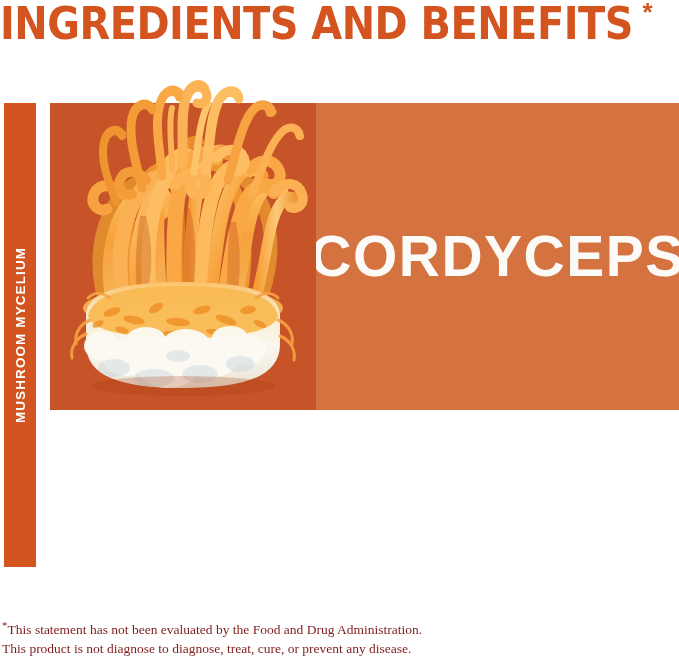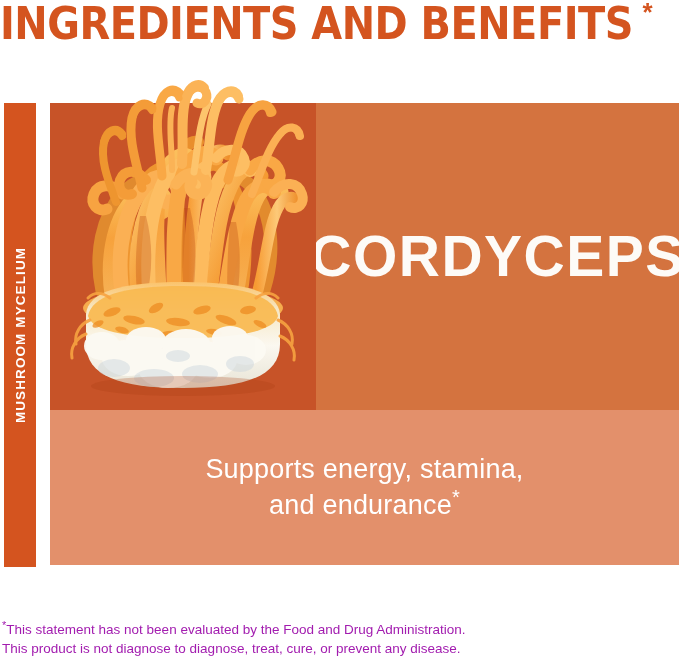--- a/index.html
+++ b/index.html
@@ -156,22 +156,22 @@
   #mushroom-art svg { display: block; }
 
   
   #footer {
     position: absolute;
     left: 2px;
     top: 620px;
     width: 600px;
   }
   .footer-line {
-    color: #a21caf;
-    font-family: Liberation Sans, sans-serif;
+    color: #7f1d1d;
+    font-family: Liberation Serif, serif;
     font-weight: 300;
     font-size: 13.5px;
     line-height: 19px;
     white-space: nowrap;
   }
   .footer-asterisk {
     font-size: 11px;
     vertical-align: super;
     line-height: 0;
   }
@@ -190,26 +190,20 @@
 
 <div id="card">
 
   <div id="card-top">
     <div id="photo-panel"></div>
     <div id="title-panel">
       <span id="product-name">CORDYCEPS</span>
     </div>
   </div>
 
-  <div id="benefit-band">
-    <div id="benefit-text">
-      <span>Supports energy, stamina,</span><br>
-      <span>and endurance</span><span id="benefit-asterisk">*</span>
-    </div>
-  </div>
 
 </div>
 
 <div id="mushroom-art">
 <svg width="266" height="334" viewBox="0 0 266 334" xmlns="http://www.w3.org/2000/svg">
   <defs>
     <linearGradient id="stalkA" x1="0" y1="0" x2="0" y2="1">
       <stop offset="0%" stop-color="#FBBF5C"></stop>
       <stop offset="45%" stop-color="#F7A23C"></stop>
       <stop offset="100%" stop-color="#F6B155"></stop>

